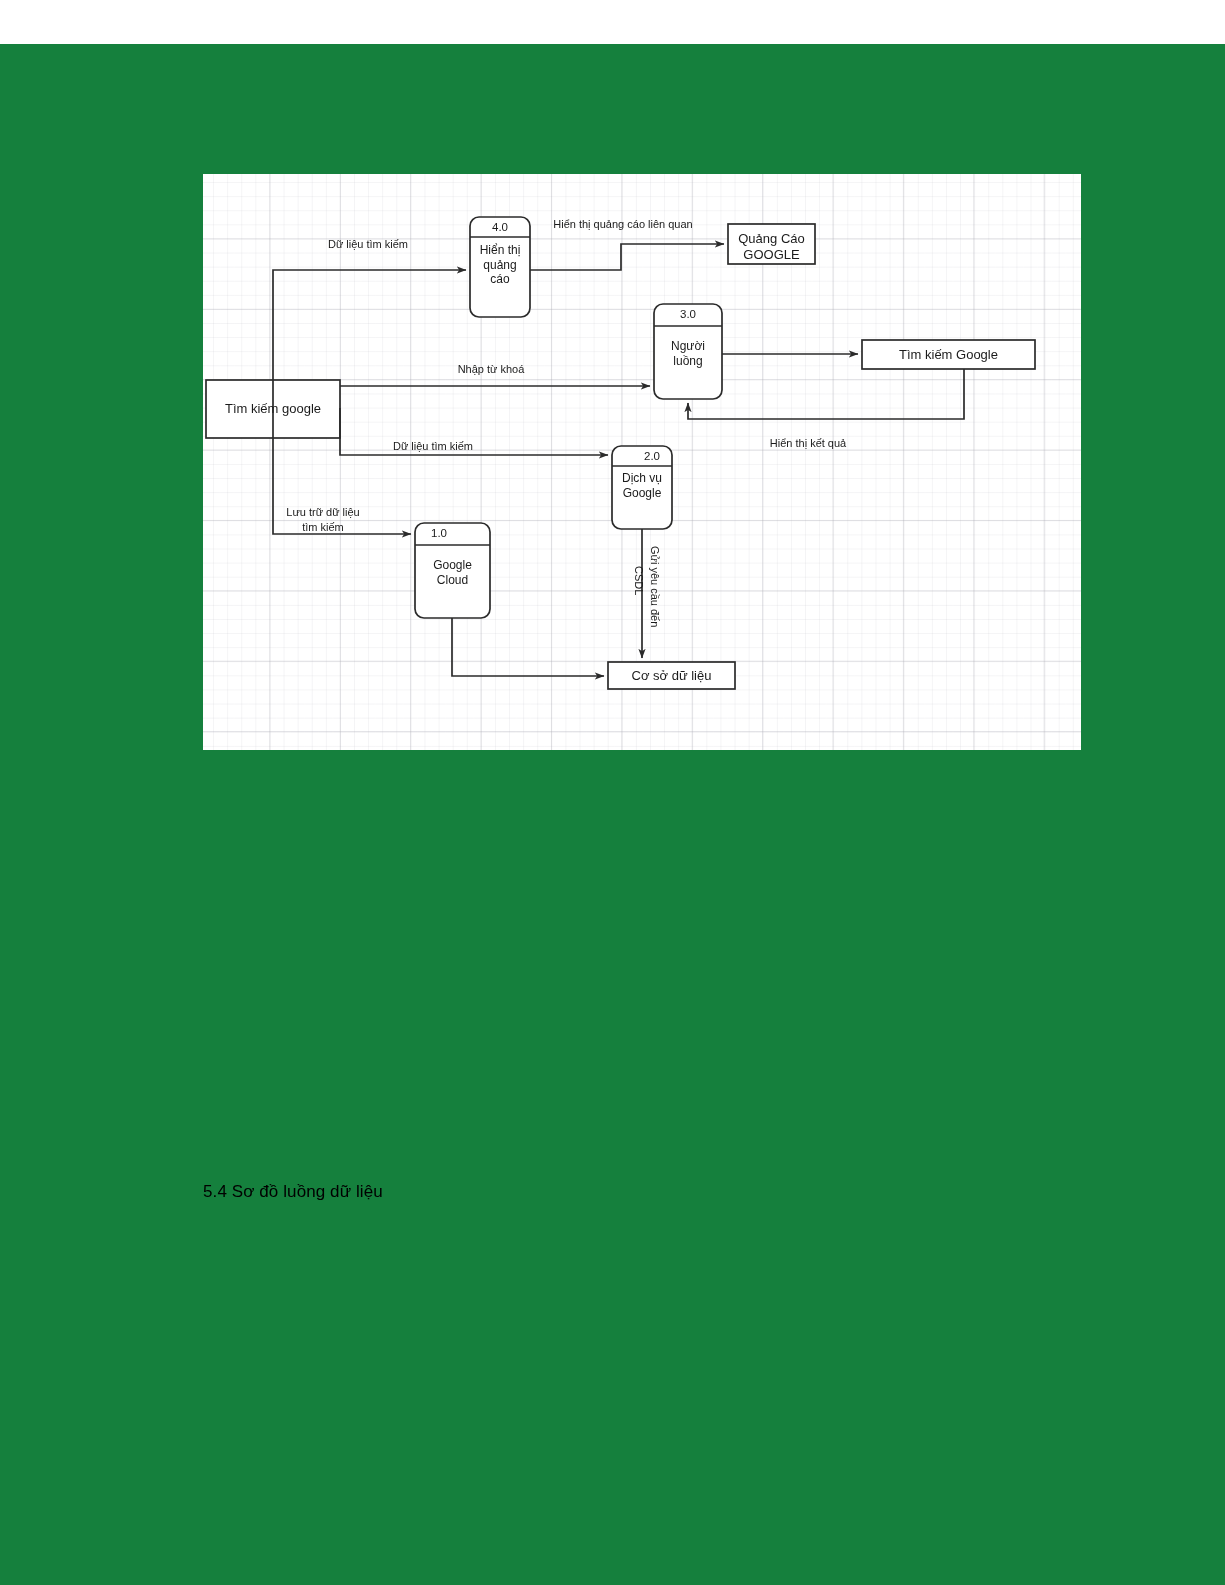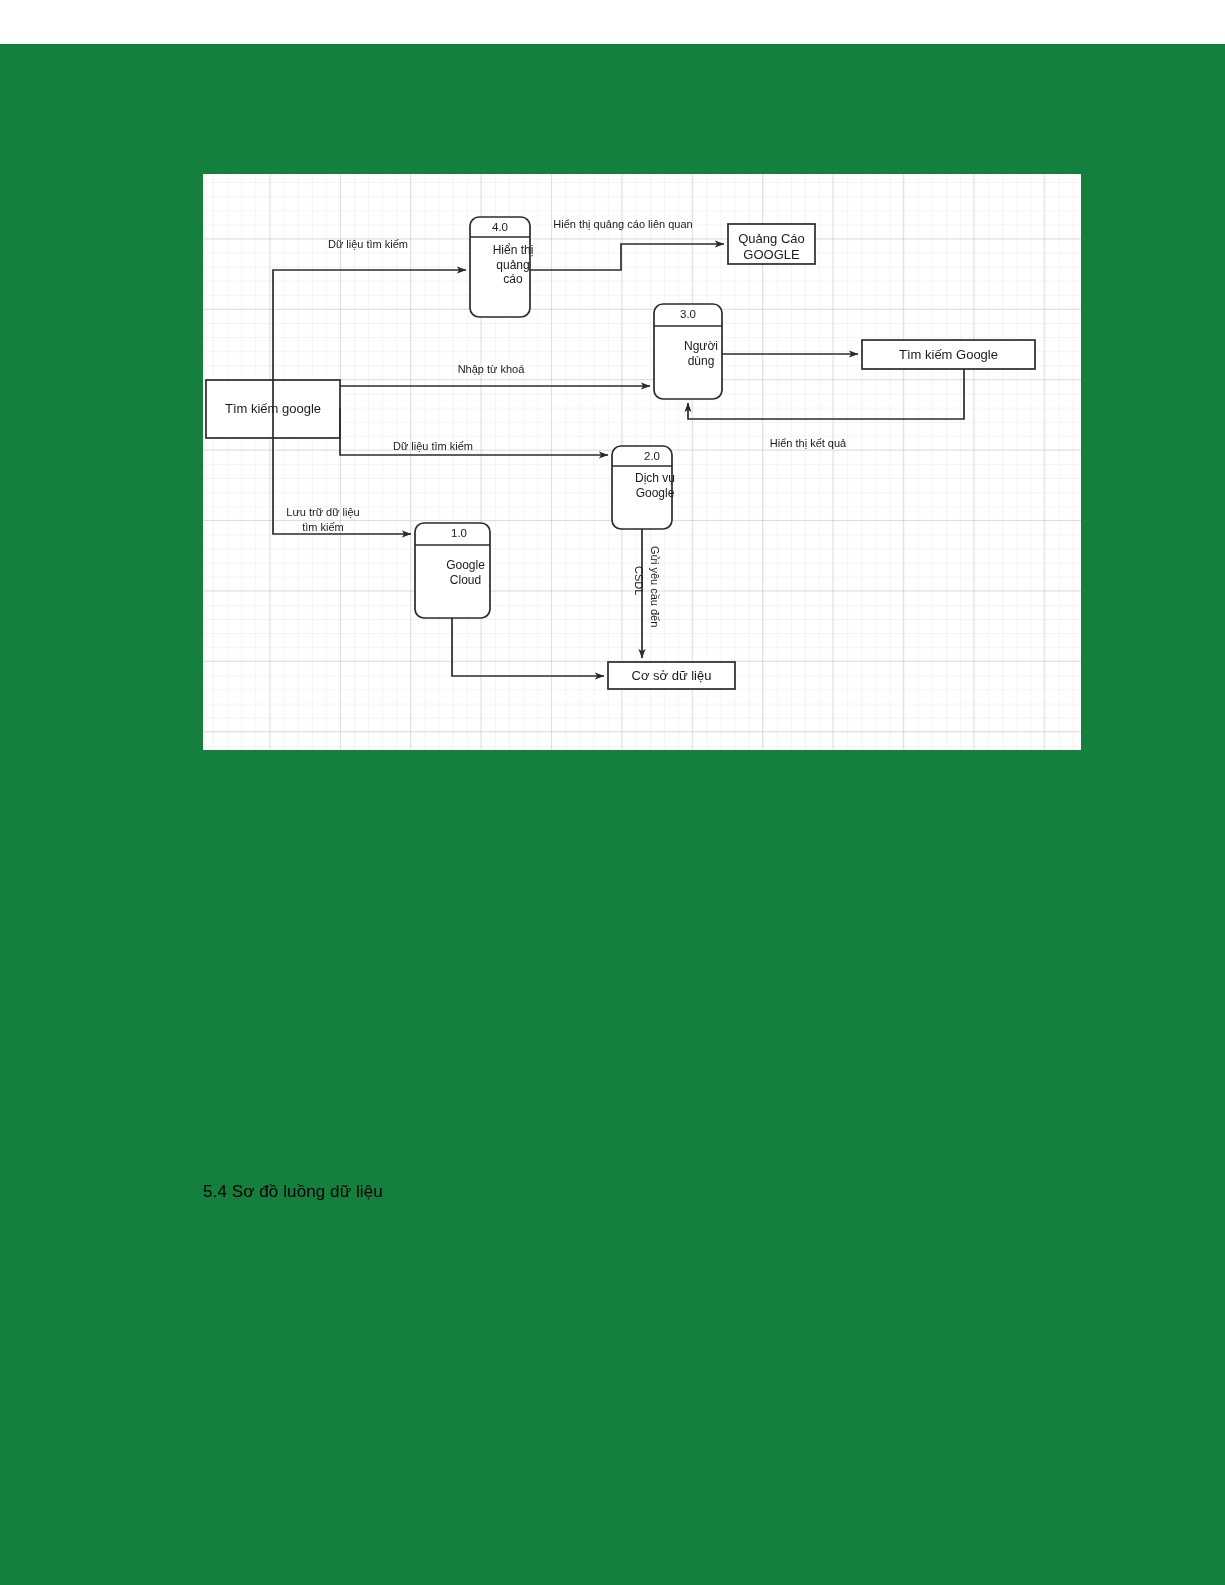--- a/index.html
+++ b/index.html
@@ -63,21 +63,20 @@
     font-family: "Liberation Sans", sans-serif;
     line-height: 1.22;
     pointer-events: none;
     white-space: pre-line;
   }
   .proc-num {
     font-size: 11.5px;
   }
   .proc-body {
     font-size: 12px;
-    padding-left: 13px;
   }
   .entity-text {
     font-size: 13px;
   }
   .flow-label {
     position: absolute;
     font-size: 11px;
     color: #1b1b1b;
     font-family: "Liberation Sans", sans-serif;
     line-height: 1.35;
@@ -166,27 +165,27 @@
       </g>
     </svg>
 
     <div class="node-label proc-num" style="left:267px; top:46px; width:60px;">4.0</div>
     <div class="node-label proc-body" style="left:267px; top:69px; width:60px;">Hiển thị
 quảng
 cáo</div>
 
     <div class="node-label proc-num" style="left:451px; top:133px; width:68px;">3.0</div>
     <div class="node-label proc-body" style="left:451px; top:165px; width:68px;">Người
-dùng</div>
+luồng</div>
 
     <div class="node-label proc-num" style="left:409px; top:275px; width:80px;">2.0</div>
     <div class="node-label proc-body" style="left:409px; top:297px; width:60px;">Dịch vụ
 Google</div>
 
-    <div class="node-label proc-num" style="left:224px; top:352px; width:64px;">1.0</div>
+    <div class="node-label proc-num" style="left:204px; top:352px; width:64px;">1.0</div>
     <div class="node-label proc-body" style="left:212px; top:384px; width:75px;">Google
 Cloud</div>
 
     <div class="node-label entity-text" style="left:3px; top:227px; width:134px;">Tìm kiếm google</div>
 
     <div class="node-label entity-text" style="left:525px; top:57px; width:87px;">Quảng Cáo
 GOOGLE</div>
 
     <div class="node-label entity-text" style="left:659px; top:173px; width:173px;">Tìm kiếm Google</div>
 

